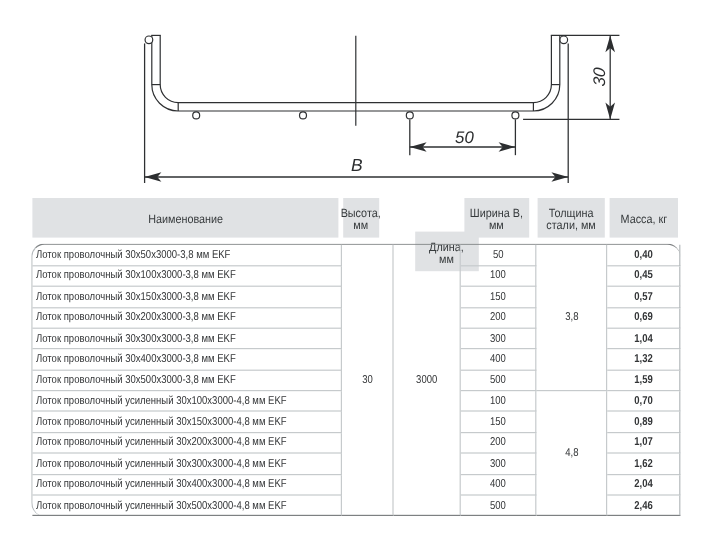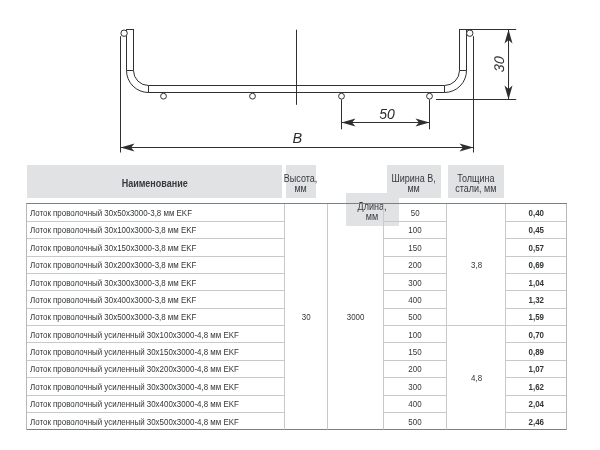--- a/index.html
+++ b/index.html
@@ -1,20 +1,20 @@
 <!DOCTYPE html>
 <html><head>
 <meta charset="utf-8">
 <style>
 html,body{margin:0;padding:0;background:#fff;}
 #page{position:relative;width:600px;height:450px;background:#fff;overflow:hidden;font-family:"Liberation Sans",sans-serif;}
 #draw{position:absolute;left:0;top:0;}
 .hd{position:absolute;top:165px;height:33.3px;box-sizing:border-box;padding-top:5px;background:#e0e2e4;display:flex;align-items:center;justify-content:center;text-align:center;font-size:10px;line-height:10.6px;color:#363a3c;}
 .hs{display:inline-block;transform:scaleX(0.9);transform-origin:50% 50%;}
-#tbl{position:absolute;left:26px;top:203.4px;border-collapse:separate;border-spacing:0;table-layout:fixed;width:540px;border-left:1px solid #b4b9bc;border-top:1px solid #7d8082;}
+#tbl{position:absolute;left:26px;top:203.4px;border-collapse:separate;border-spacing:0;table-layout:fixed;width:540px;border-left:1px solid #b4b9bc;border-top:1px solid #7d8082;border-radius:11px;}
 #tbl td{padding:0;font-size:9.5px;color:#333537;border-right:1px solid #c6cacc;border-bottom:1px solid #c6cacc;height:16.38px;vertical-align:middle;overflow:hidden;white-space:nowrap;}
 #tbl td.n{padding-left:3px;}
 #tbl td.c{text-align:center;}
 #tbl td.r{border-right:1px solid #b4b9bc;font-weight:bold;}
 #tbl td.b{border-bottom:1px solid #7d8082;}
 .ns{display:inline-block;transform:scaleX(0.835);transform-origin:0 50%;}
 .cs{display:inline-block;transform:scaleX(0.835);transform-origin:50% 50%;}
 </style>
 </head>
 <body>
@@ -66,40 +66,43 @@
 
   <g stroke="#2e3032" stroke-width="1.06" fill="none">
     <path d="M435.9 99.5 H516.2"></path>
     <path d="M508.5 29.5 V99.5"></path>
   </g>
   <path d="M508.5 29.5 l-4 14 l4 -3.4 l4 3.4 Z" fill="#2c2e30"></path>
   <path d="M508.5 99.5 l-4 -14 l4 3.4 l4 -3.4 Z" fill="#2c2e30"></path>
   <text x="504.3" y="64.6" font-size="14" font-style="italic" fill="#2b2d2f" text-anchor="middle" transform="rotate(-90 504.3 64.6) translate(504.3 64.6) skewX(-5) translate(-504.3 -64.6)">30</text>
 </svg>
 
-<div class="hd" style="left:26.5px;width:255.7px;font-weight:bold;">
+<div class="hd" style="left:26.5px;width:255.7px;">
       <span class="hs">Наименование</span>
     </div>
 
 <div class="hd" style="left:286.0px;width:30px;">
       <span class="hs">Высота,<br>мм</span>
     </div>
 
 <div class="hd" style="left:346px;width:53px;margin-top:28px;">
       <span class="hs">Длина,<br>мм</span>
     </div>
 
 <div class="hd" style="left:387px;width:54px;">
       <span class="hs">Ширина В,<br>мм</span>
     </div>
 
 <div class="hd" style="left:448.2px;width:55.8px;">
       <span class="hs">Толщина<br>стали, мм</span>
     </div>
 
+<div class="hd" style="left:507.6px;width:57.9px;">
+      <span class="hs">Масса, кг</span>
+    </div>
 
 <table id="tbl">
 <colgroup>
         <col style="width:257.8px">
         <col style="width:43.6px">
         <col style="width:56px">
         <col style="width:62.6px">
         <col style="width:59.4px">
         <col style="width:60.6px">
       </colgroup>

